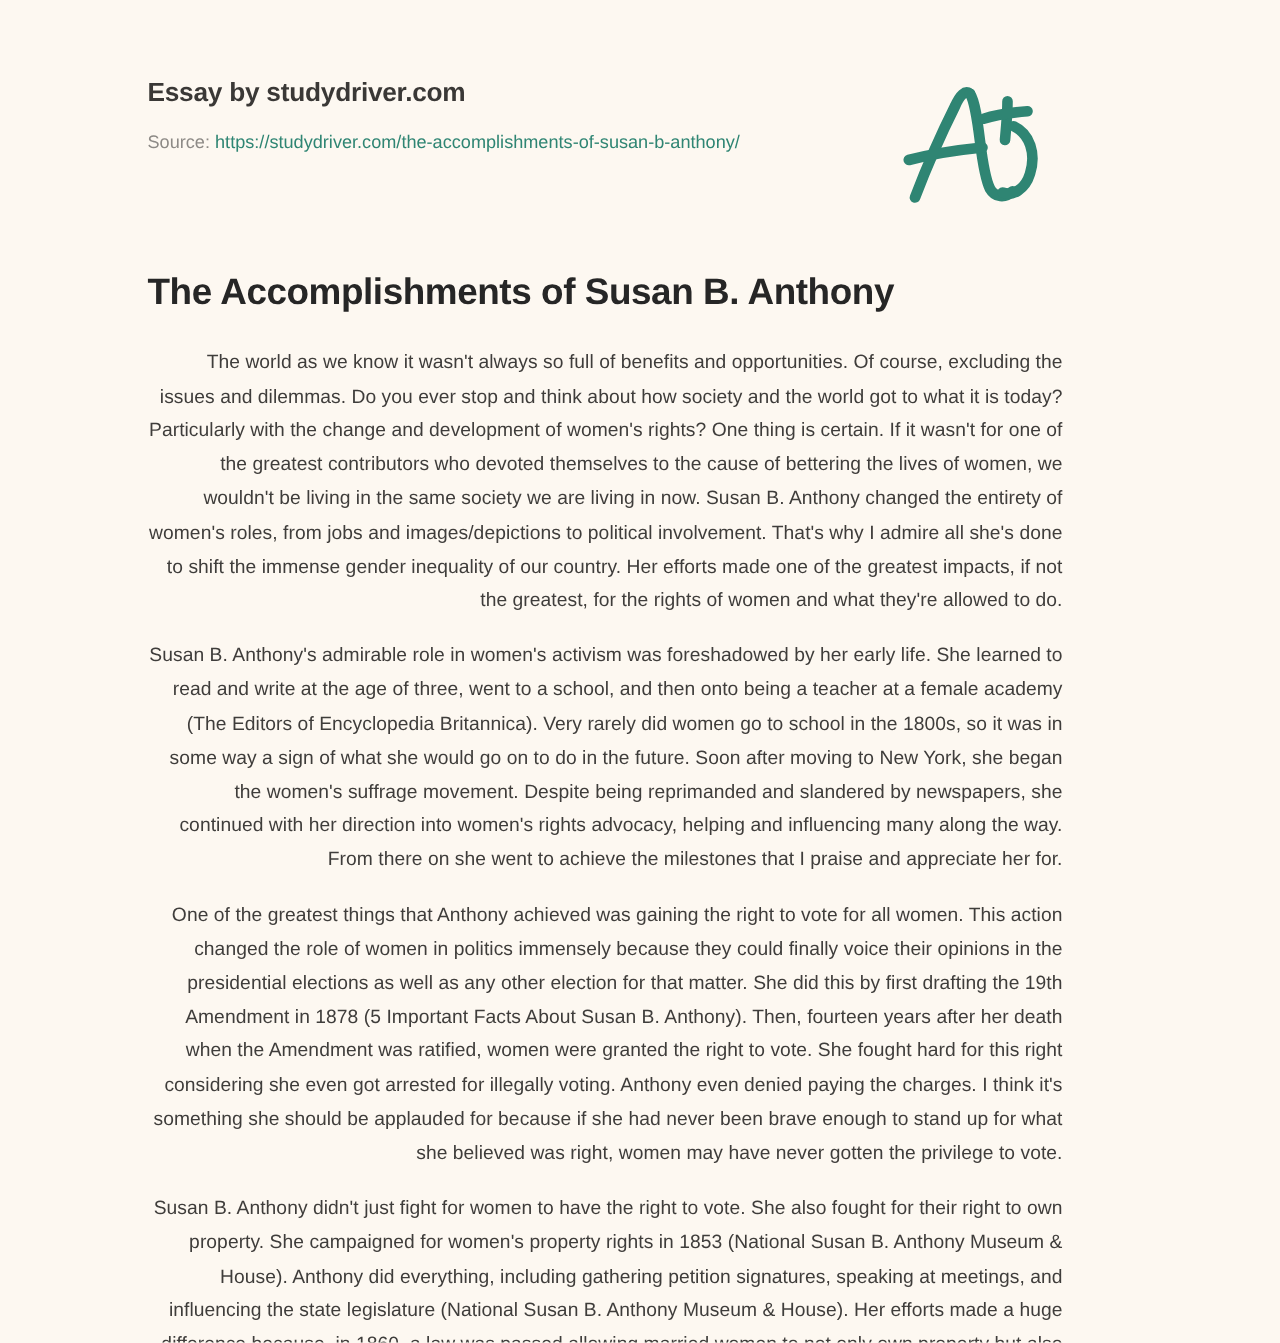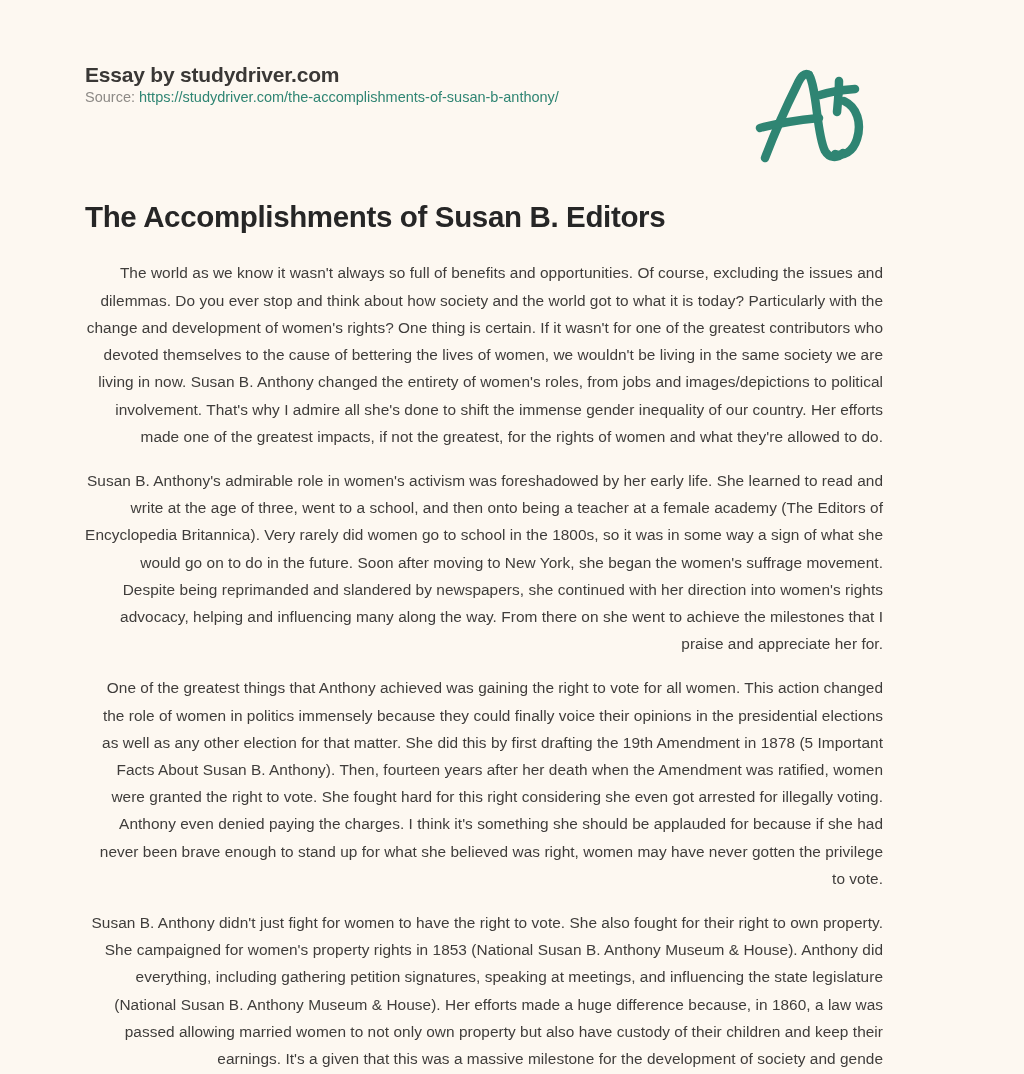--- a/index.html
+++ b/index.html
@@ -12,40 +12,41 @@
     background: #fdf8f1;
     font-family: "Liberation Sans", sans-serif;
     overflow: hidden;
     position: relative;
   }
 
   .page {
     width: 968px;
     height: 1074px;
     box-sizing: border-box;
-    padding: 0 85px;
+    padding: 0 118px;
     position: relative;
   }
 
   
   .header {
     position: relative;
     padding-top: 62px;
   }
 
   .essay-by {
     font-size: 21px;
     font-weight: bold;
     color: #3a3836;
     letter-spacing: -0.2px;
     line-height: 1.25;
     margin: 0;
   }
 
   .source-line {
+    margin-top: 17px;
     font-size: 14.5px;
     line-height: 1.3;
     white-space: nowrap;
   }
 
   .source-label {
     color: #8d8a86;
   }
 
   .source-url {
@@ -125,21 +126,21 @@
 
           <path d="M77 40 C 86 37, 100 35, 112 34"></path>
 
           <path d="M101 46 C 114 52, 119 68, 114 84 C 110 97, 100 102, 92 99"></path>
         </g>
       </svg>
     </div>
 
   </div>
 
-  <h1 class="doc-title">The Accomplishments of Susan B. Editors</h1>
+  <h1 class="doc-title">The Accomplishments of Susan B. Anthony</h1>
 
   <div class="body-copy">
     <p>The world as we know it wasn't always so full of benefits and opportunities. Of course, excluding the issues and dilemmas. Do you ever stop and think about how society and the world got to what it is today? Particularly with the change and development of women's rights? One thing is certain. If it wasn't for one of the greatest contributors who devoted themselves to the cause of bettering the lives of women, we wouldn't be living in the same society we are living in now. Susan B. Anthony changed the entirety of women's roles, from jobs and images/depictions to political involvement. That's why I admire all she's done to shift the immense gender inequality of our country. Her efforts made one of the greatest impacts, if not the greatest, for the rights of women and what they're allowed to do.</p>
     <p>Susan B. Anthony's admirable role in women's activism was foreshadowed by her early life. She learned to read and write at the age of three, went to a school, and then onto being a teacher at a female academy (The Editors of Encyclopedia Britannica). Very rarely did women go to school in the 1800s, so it was in some way a sign of what she would go on to do in the future. Soon after moving to New York, she began the women's suffrage movement. Despite being reprimanded and slandered by newspapers, she continued with her direction into women's rights advocacy, helping and influencing many along the way. From there on she went to achieve the milestones that I praise and appreciate her for.</p>
     <p>One of the greatest things that Anthony achieved was gaining the right to vote for all women. This action changed the role of women in politics immensely because they could finally voice their opinions in the presidential elections as well as any other election for that matter. She did this by first drafting the 19th Amendment in 1878 (5 Important Facts About Susan B. Anthony). Then, fourteen years after her death when the Amendment was ratified, women were granted the right to vote. She fought hard for this right considering she even got arrested for illegally voting. Anthony even denied paying the charges. I think it's something she should be applauded for because if she had never been brave enough to stand up for what she believed was right, women may have never gotten the privilege to vote.</p>
     <p>Susan B. Anthony didn't just fight for women to have the right to vote. She also fought for their right to own property. She campaigned for women's property rights in 1853 (National Susan B. Anthony Museum &amp; House). Anthony did everything, including gathering petition signatures, speaking at meetings, and influencing the state legislature (National Susan B. Anthony Museum &amp; House). Her efforts made a huge difference because, in 1860, a law was passed allowing married women to not only own property but also have custody of their children and keep their earnings. It's a given that this was a massive milestone for the development of society and gende</p>
   </div>
 
 </div>
 

